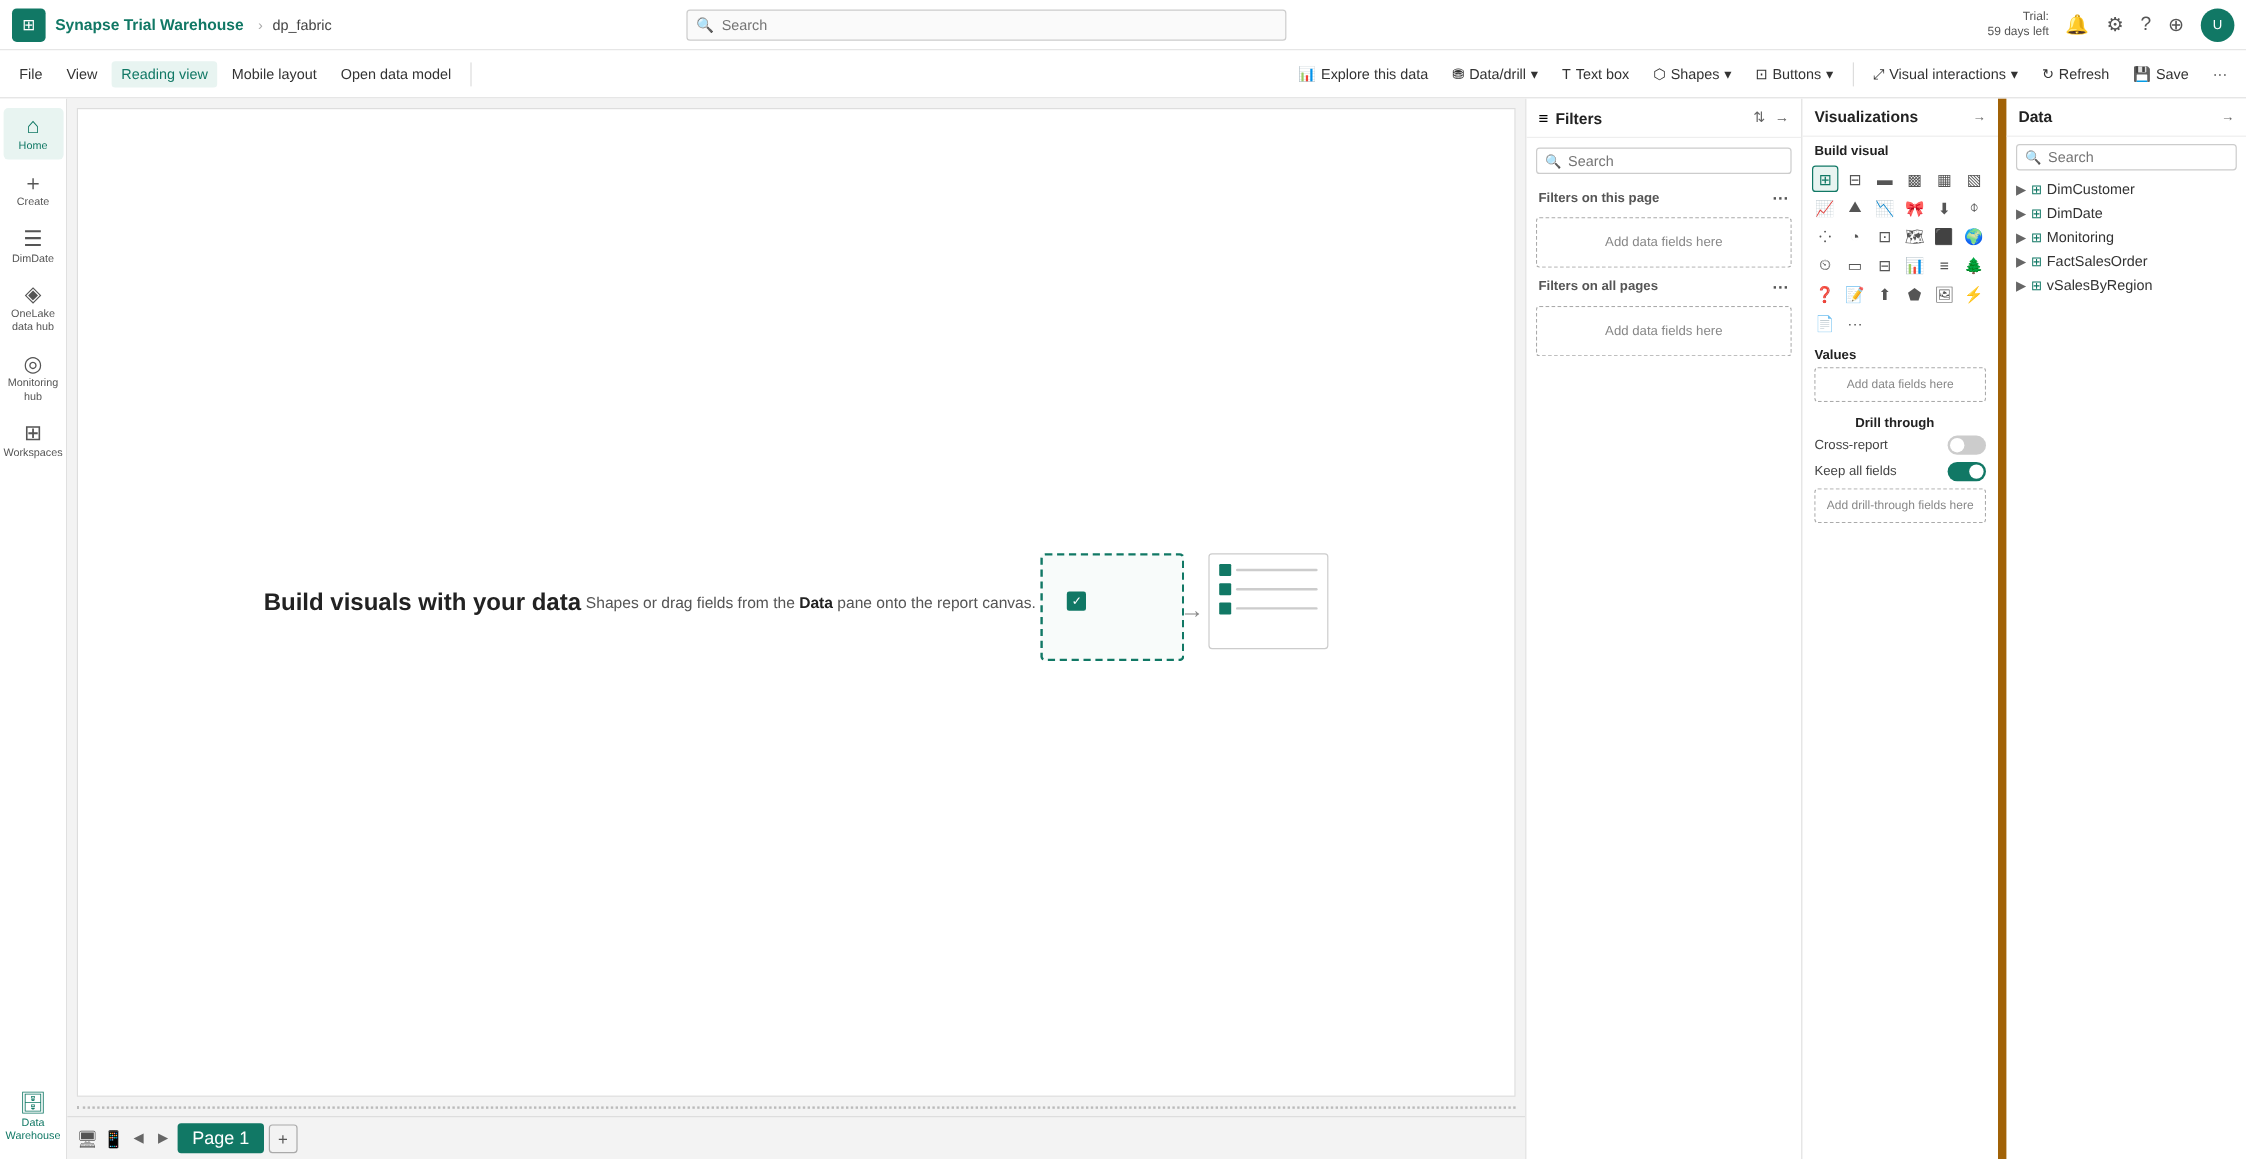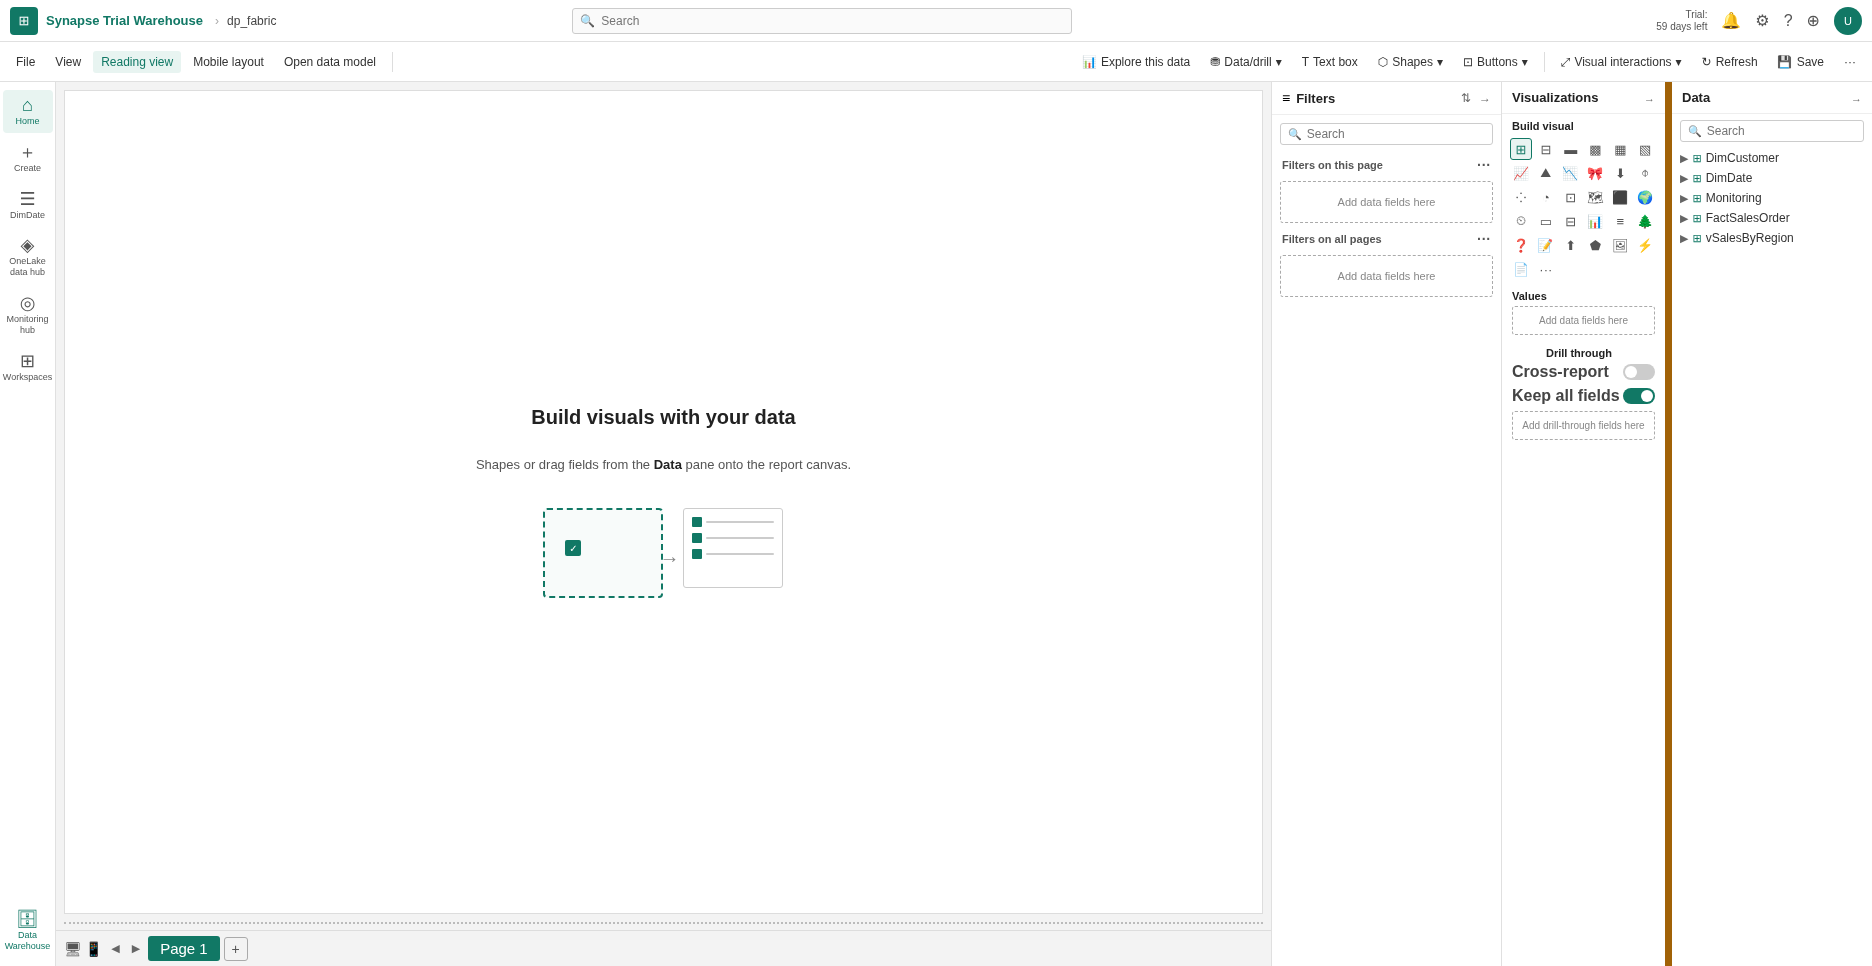--- a/index.html
+++ b/index.html
@@ -128,23 +128,22 @@
       margin: 8px;
       border: 1px solid #ddd;
       position: relative;
       display: flex;
       align-items: center;
       justify-content: center;
       overflow: hidden;
     }
     .canvas-placeholder {
       display: flex;
-      flex-direction: column;
-      align-items: center;
-      gap: 28px;
+      align-items: center;
+      gap: 4px;
     }
     .canvas-placeholder h2 { font-size: 20px; font-weight: 600; color: #222; }
     .canvas-placeholder p { font-size: 13px; color: #555; }
     .canvas-placeholder p strong { font-weight: 700; color: #222; }
 
     
     .illustration {
       display: flex;
       gap: -10px;
       margin-top: 8px;
@@ -340,21 +339,21 @@
       margin-bottom: 4px;
     }
     .viz-drill-section { padding: 6px 10px; }
     .viz-drill-title { font-size: 11px; font-weight: 600; color: #222; margin-bottom: 4px; padding-left: 34px; }
     .viz-toggle-row {
       display: flex;
       align-items: center;
       justify-content: space-between;
       margin-bottom: 6px;
     }
-    .viz-toggle-label { font-size: 16px; color: #444; font-weight: bold; }
+    .viz-toggle-label { font-size: 11px; color: #444; }
     .toggle-switch {
       width: 32px; height: 16px;
       border-radius: 8px;
       display: flex;
       align-items: center;
       padding: 2px;
       cursor: pointer;
     }
     .toggle-switch.off { background: #ccc; justify-content: flex-start; }
     .toggle-switch.on { background: #117865; justify-content: flex-end; }

